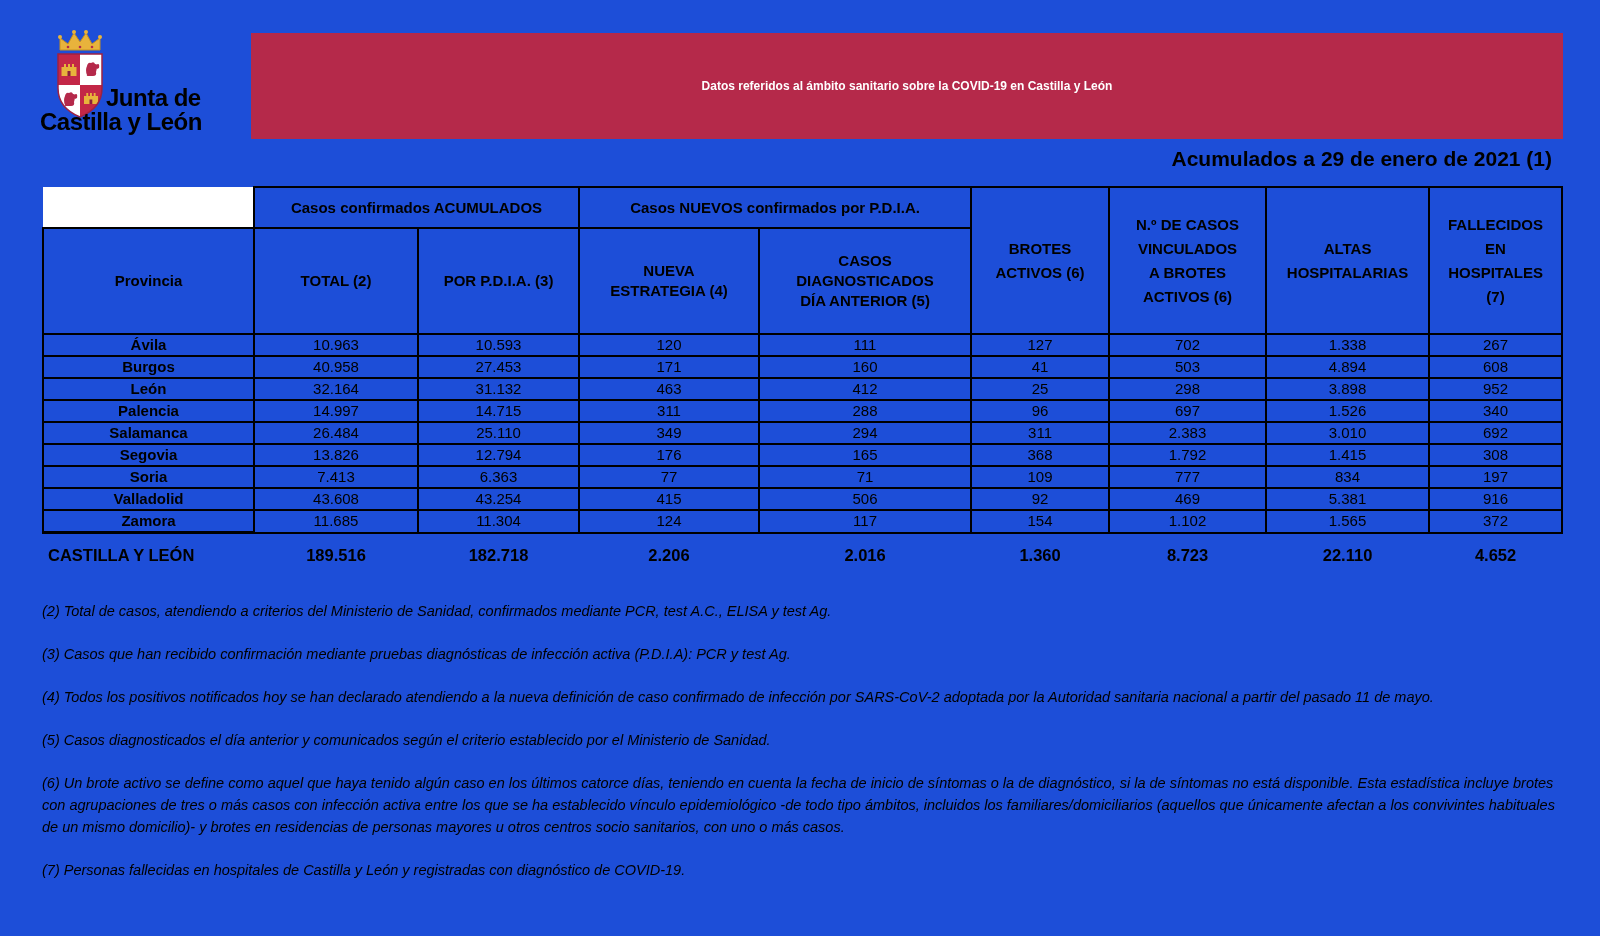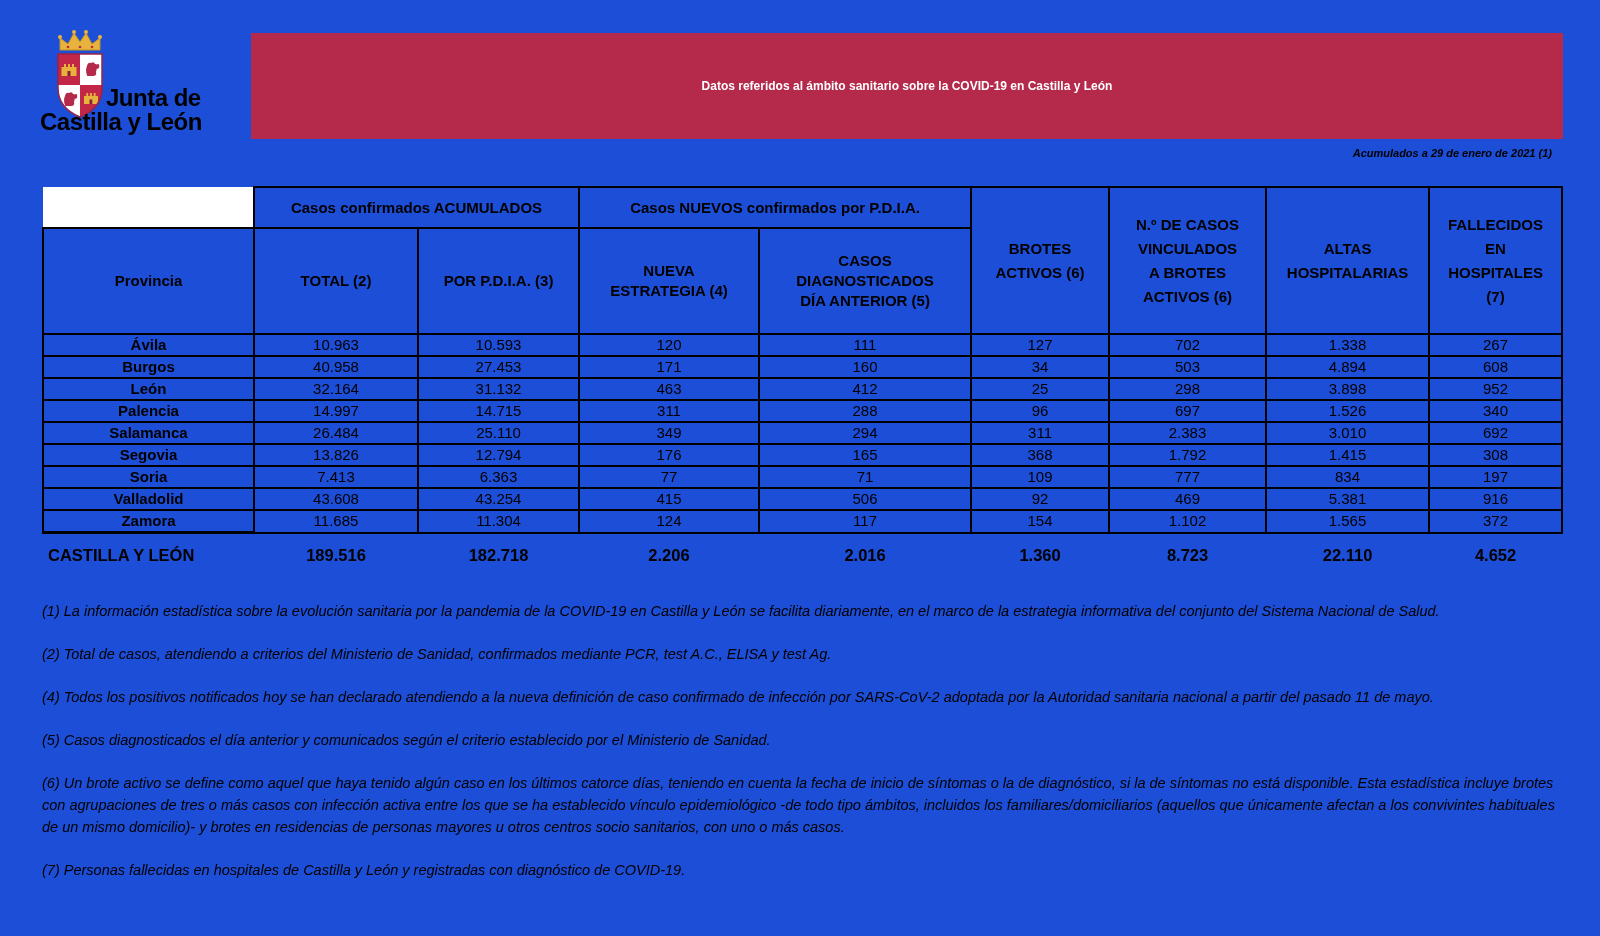--- a/index.html
+++ b/index.html
@@ -15,21 +15,21 @@
   .logo-l2 { position:absolute; left:0px;  top:86px; font-size:24px; font-weight:bold; letter-spacing:-0.5px; }
   
   .banner {
     position:absolute; left:251px; top:33px; width:1312px; height:106px;
     background:#B5294A; display:flex; align-items:center; justify-content:center;
   }
   .banner h1 { color:#fff; font-size:12px; font-weight:bold;text-align:right; }
   
   .subtitle {
     position:absolute; left:42px; top:147px; width:1510px; text-align:right;
-    font-size:11px; font-weight:bold; font-style:italic;
+    font-size:21px; font-weight:bold; 
   }
   
   table.covid {
     position:absolute; left:42px; top:186px; width:1519px;
     border-collapse:collapse; table-layout:fixed;padding-left:18px;
   }
   table.covid th, table.covid td {
     border:2px solid #000; text-align:center; vertical-align:middle;
     font-size:15px; padding:0 4px; overflow:hidden;
   }
@@ -165,21 +165,21 @@
       <td>702</td>
       <td>1.338</td>
       <td>267</td>
     </tr>
     <tr class="data-row">
       <td class="province-cell">Burgos</td>
       <td>40.958</td>
       <td>27.453</td>
       <td>171</td>
       <td>160</td>
-      <td>34</td>
+      <td>41</td>
       <td>503</td>
       <td>4.894</td>
       <td>608</td>
     </tr>
     <tr class="data-row">
       <td class="province-cell">León</td>
       <td>32.164</td>
       <td>31.132</td>
       <td>463</td>
       <td>412</td>
@@ -263,21 +263,21 @@
       <td>2.016</td>
       <td>1.360</td>
       <td>8.723</td>
       <td>22.110</td>
       <td>4.652</td>
     </tr>
   </tbody>
     </table>
 
   <div class="footnotes">
-    <p>(1) La información estadística sobre la evolución sanitaria por la pandemia de la COVID-19 en Castilla y León se facilita diariamente, en el marco de la estrategia informativa del conjunto del Sistema Nacional de Salud.</p>
     <p>(2) Total de casos, atendiendo a criterios del Ministerio de Sanidad, confirmados mediante PCR, test A.C., ELISA y test Ag.</p>
+    <p>(3) Casos que han recibido confirmación mediante pruebas diagnósticas de infección activa (P.D.I.A): PCR y test Ag.</p>
     <p>(4) Todos los positivos notificados hoy se han declarado atendiendo a la nueva definición de caso confirmado de infección por SARS-CoV-2 adoptada por la Autoridad sanitaria nacional a partir del pasado 11 de mayo.</p>
     <p>(5) Casos diagnosticados el día anterior y comunicados según el criterio establecido por el Ministerio de Sanidad.</p>
     <p>(6) Un brote activo se define como aquel que haya tenido algún caso en los últimos catorce días, teniendo en cuenta la fecha de inicio de síntomas o la de diagnóstico, si la de síntomas no está disponible. Esta estadística incluye brotes con agrupaciones de tres o más casos con infección activa entre los que se ha establecido vínculo epidemiológico -de todo tipo ámbitos, incluidos los familiares/domiciliarios (aquellos que únicamente afectan a los convivintes habituales de un mismo domicilio)- y brotes en residencias de personas mayores u otros centros socio sanitarios, con uno o más casos.</p>
     <p>(7) Personas fallecidas en hospitales de Castilla y León y registradas con diagnóstico de COVID-19.</p>
   </div>
 
 </div>
 
 </body></html>

